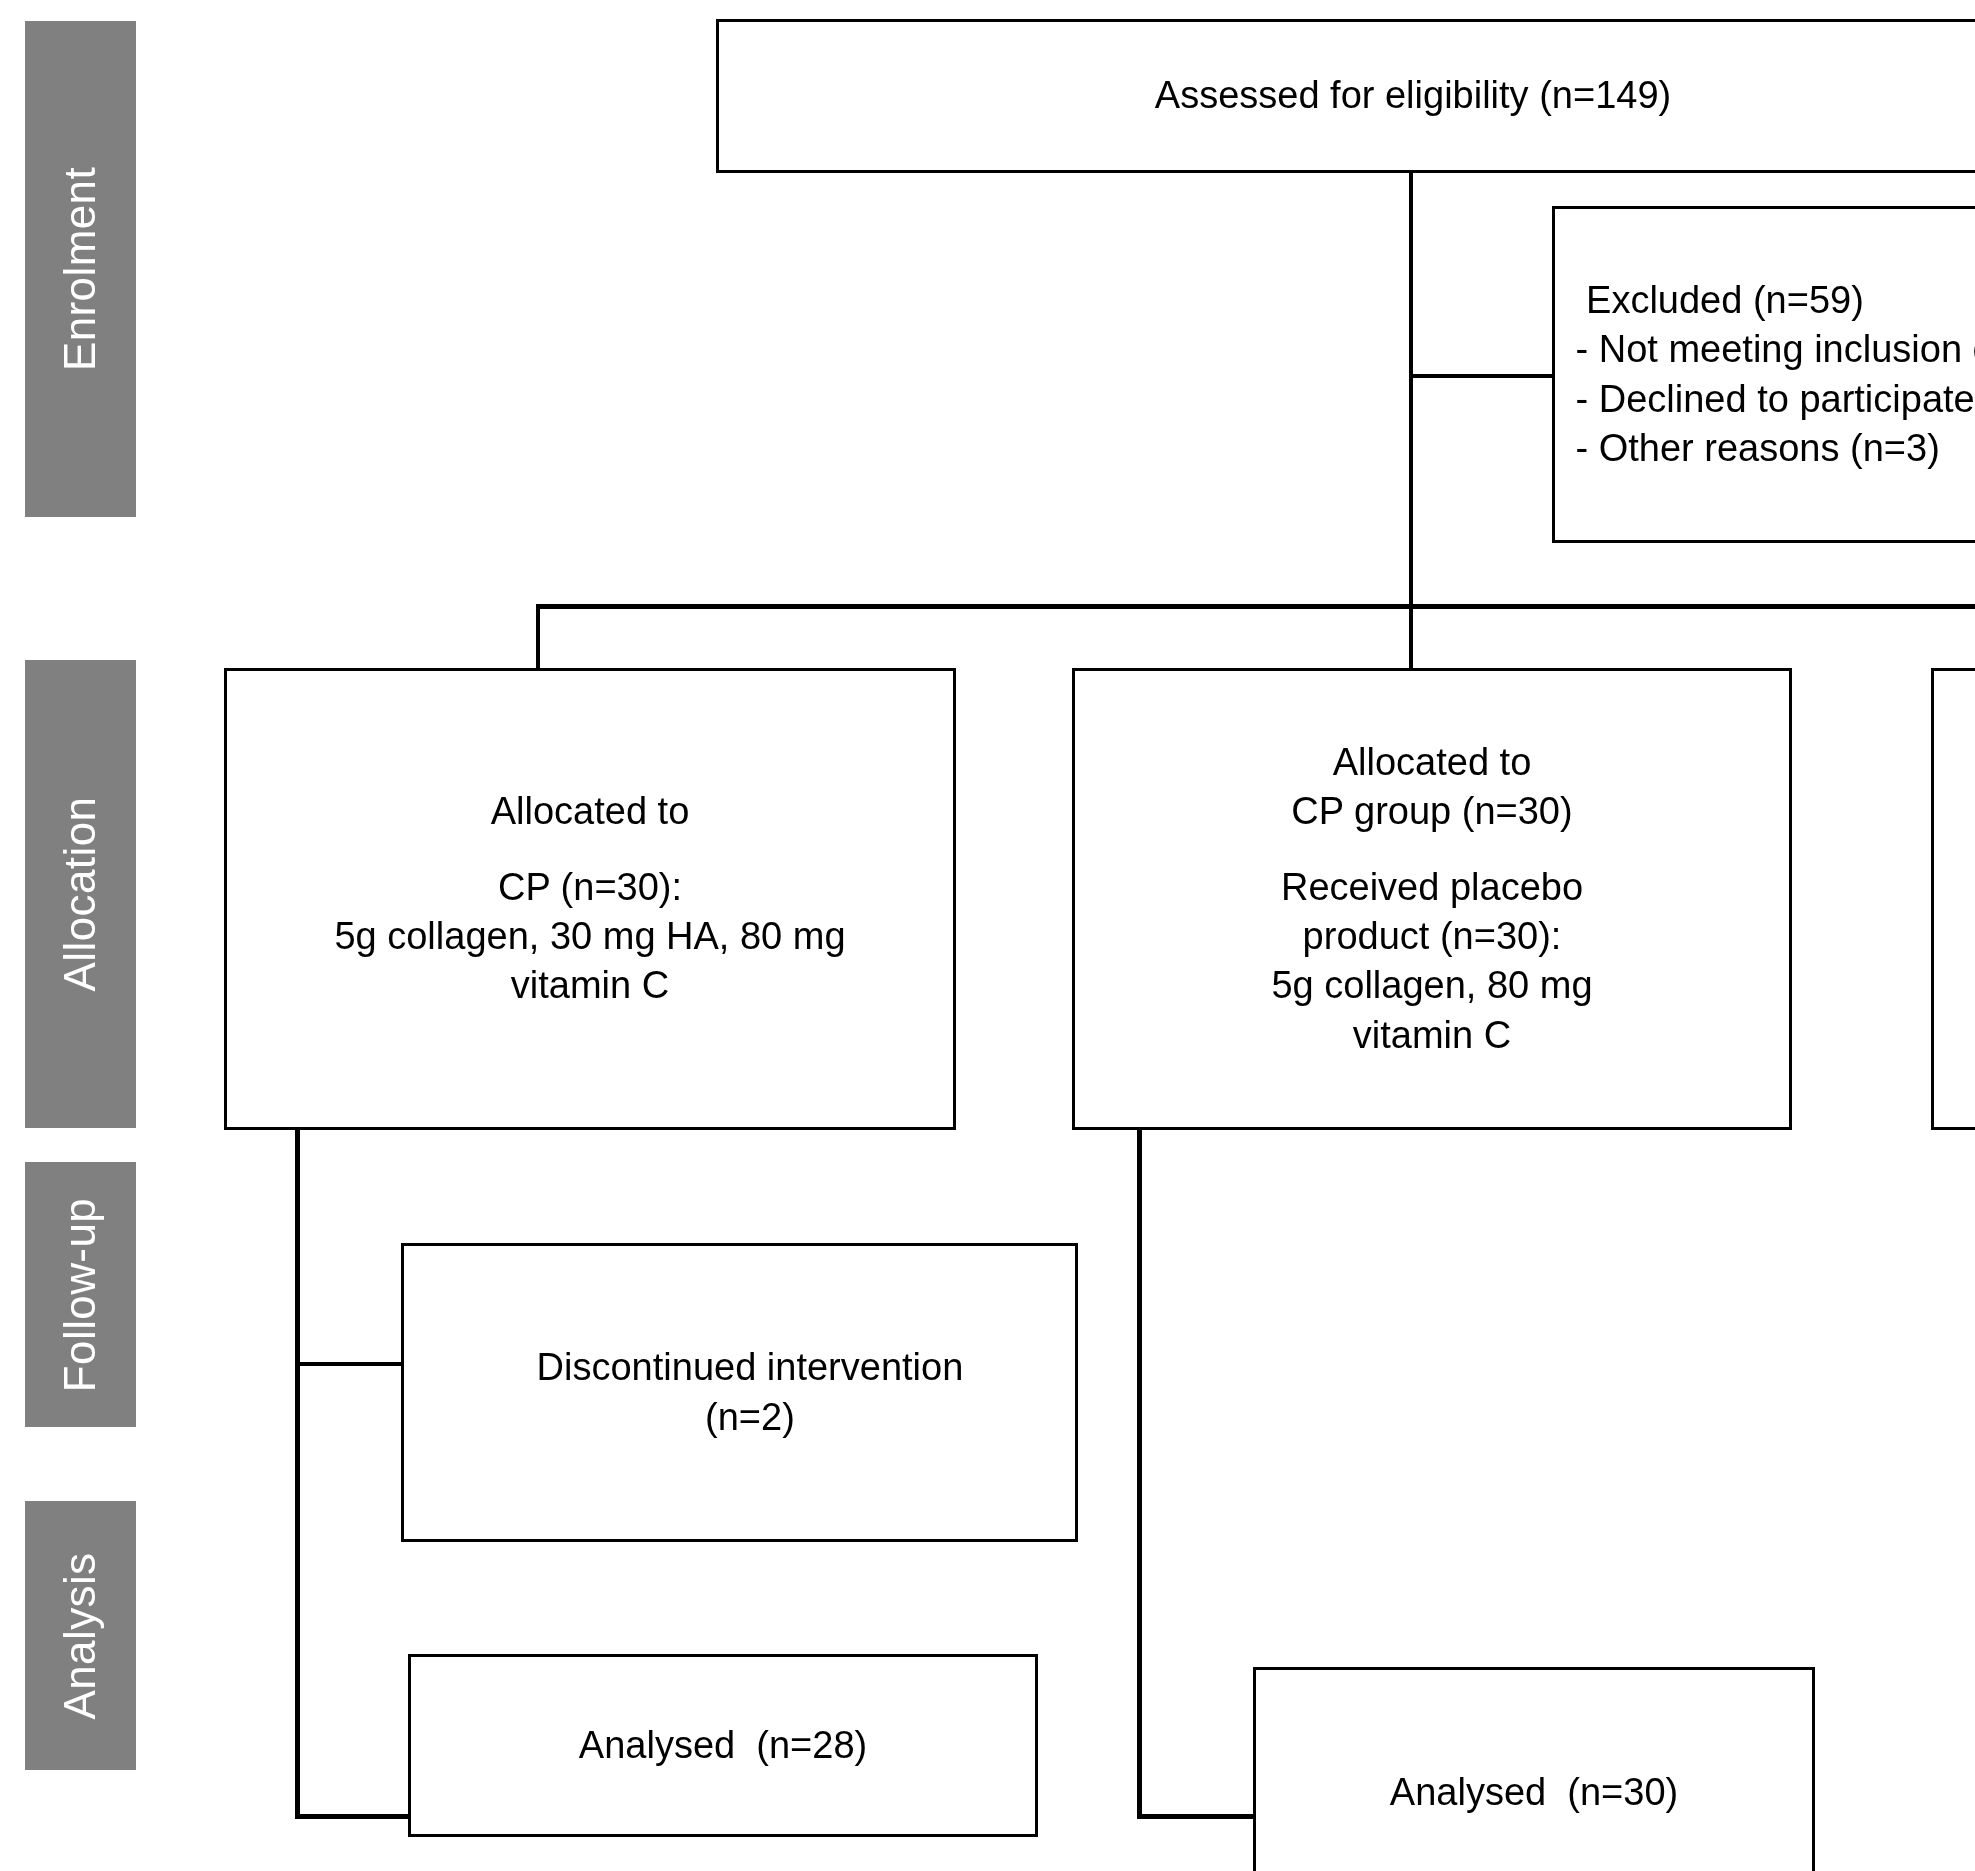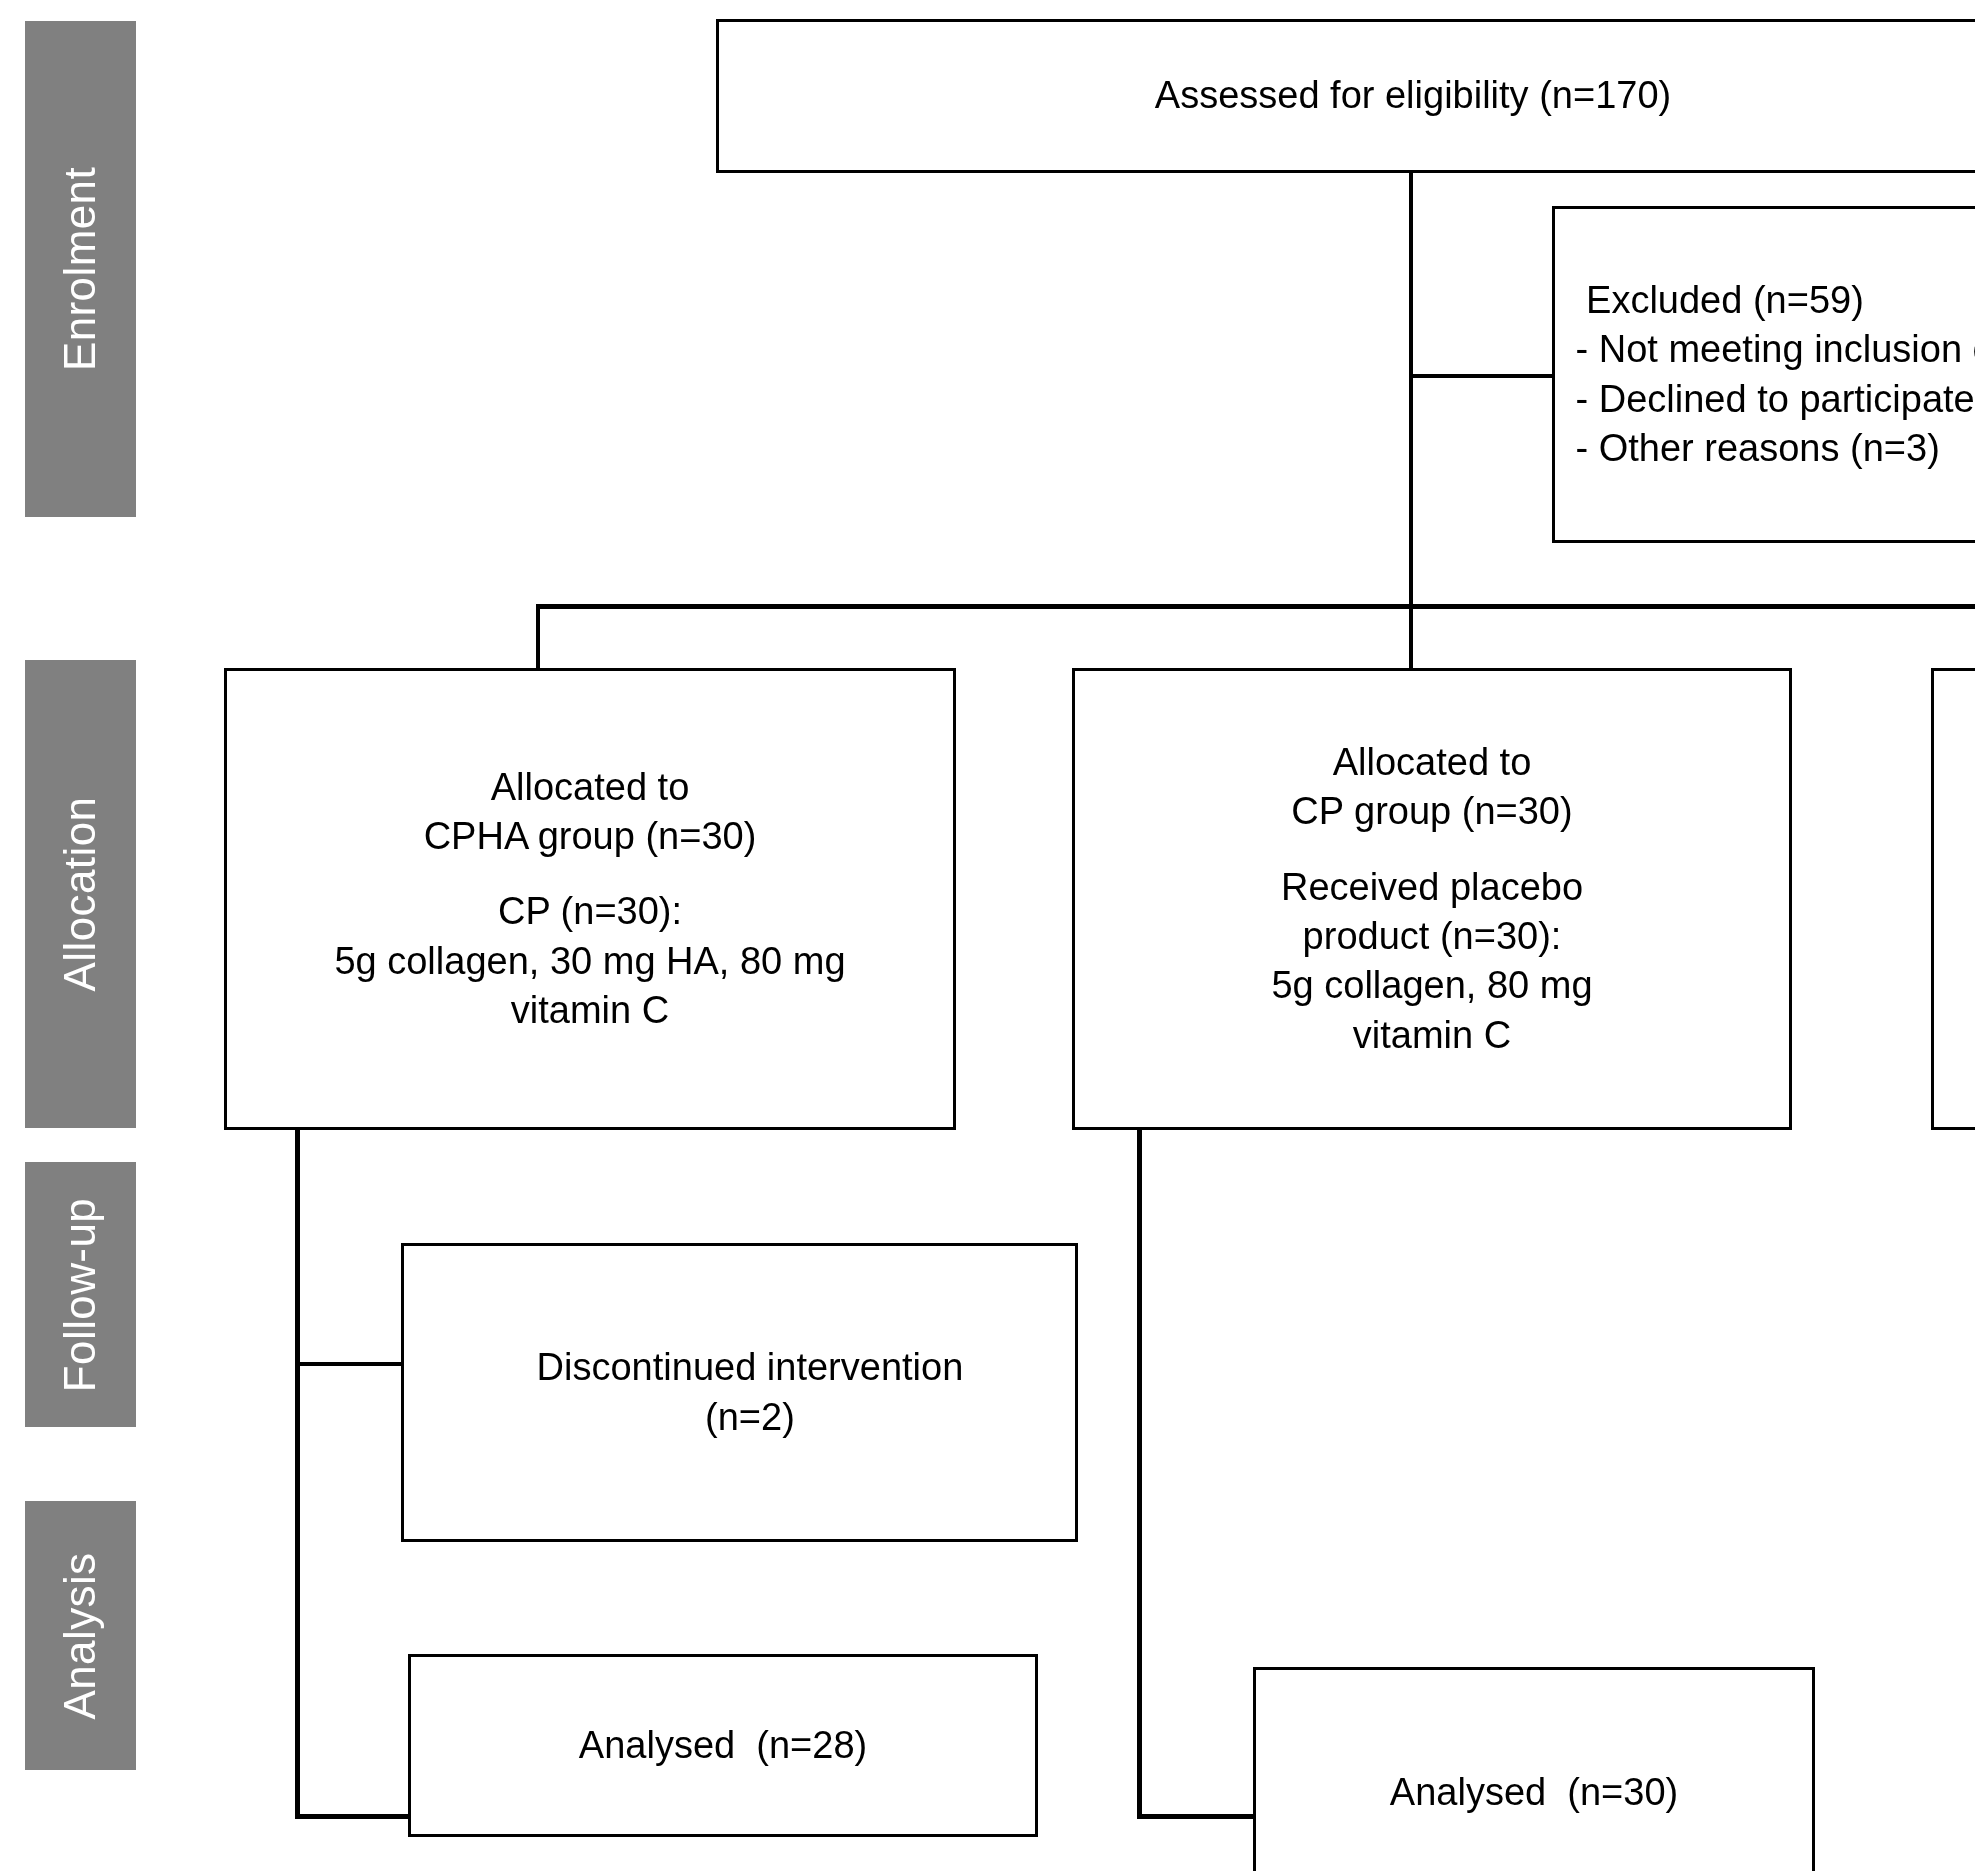--- a/index.html
+++ b/index.html
@@ -103,33 +103,32 @@
   <div class="vline" style="left:1409px; top:604px; height:67px;"></div>
 
   <div class="vline thick" style="left:295px; top:1129px; height:690px;"></div>
   <div class="hline" style="left:295px; top:1362px; width:107px;"></div>
   <div class="hline thick" style="left:295px; top:1814px; width:115px;"></div>
 
   <div class="vline thick" style="left:1137px; top:1129px; height:690px;"></div>
   <div class="hline thick" style="left:1137px; top:1814px; width:119px;"></div>
 
   <div class="box" style="left:716px; top:19px; width:1394px; height:154px;">
-    <div class="line">Assessed for eligibility (n=170)</div>
+    <div class="line">Assessed for eligibility (n=149)</div>
   </div>
 
   <div class="box left-align" style="left:1552px; top:206px; width:1193px; height:337px;">
     <div class="line"> Excluded (n=59)</div>
     <div class="line">- Not meeting inclusion criteria (n=38)</div>
     <div class="line">- Declined to participate (n=18)</div>
     <div class="line">- Other reasons (n=3)</div>
   </div>
 
   <div class="box" style="left:224px; top:668px; width:732px; height:462px;">
     <div class="line">Allocated to</div>
-    <div class="line">CPHA group (n=30)</div>
     <div class="spacer"></div>
     <div class="line">CP (n=30):</div>
     <div class="line">5g collagen, 30 mg HA, 80 mg</div>
     <div class="line">vitamin C</div>
   </div>
 
   <div class="box" style="left:1072px; top:668px; width:720px; height:462px;">
     <div class="line">Allocated to</div>
     <div class="line">CP group (n=30)</div>
     <div class="spacer"></div>

